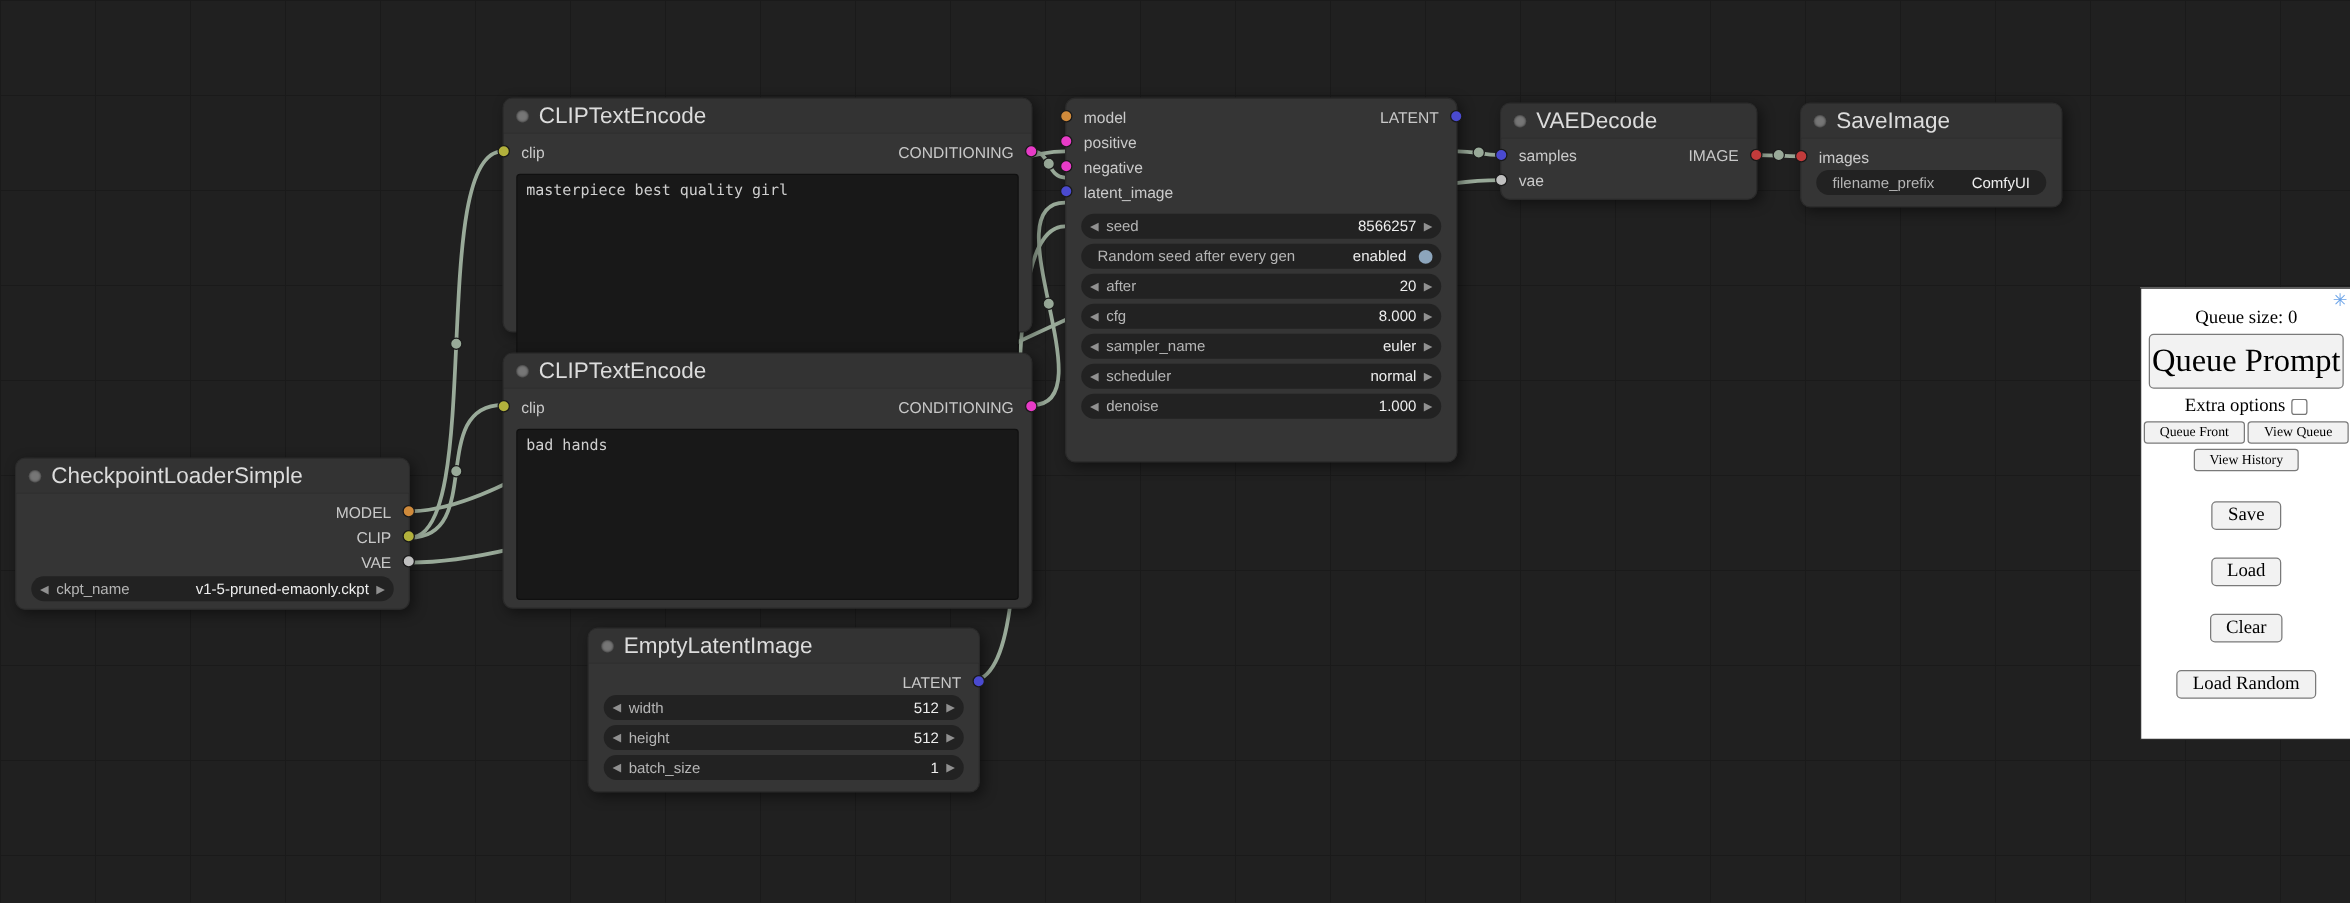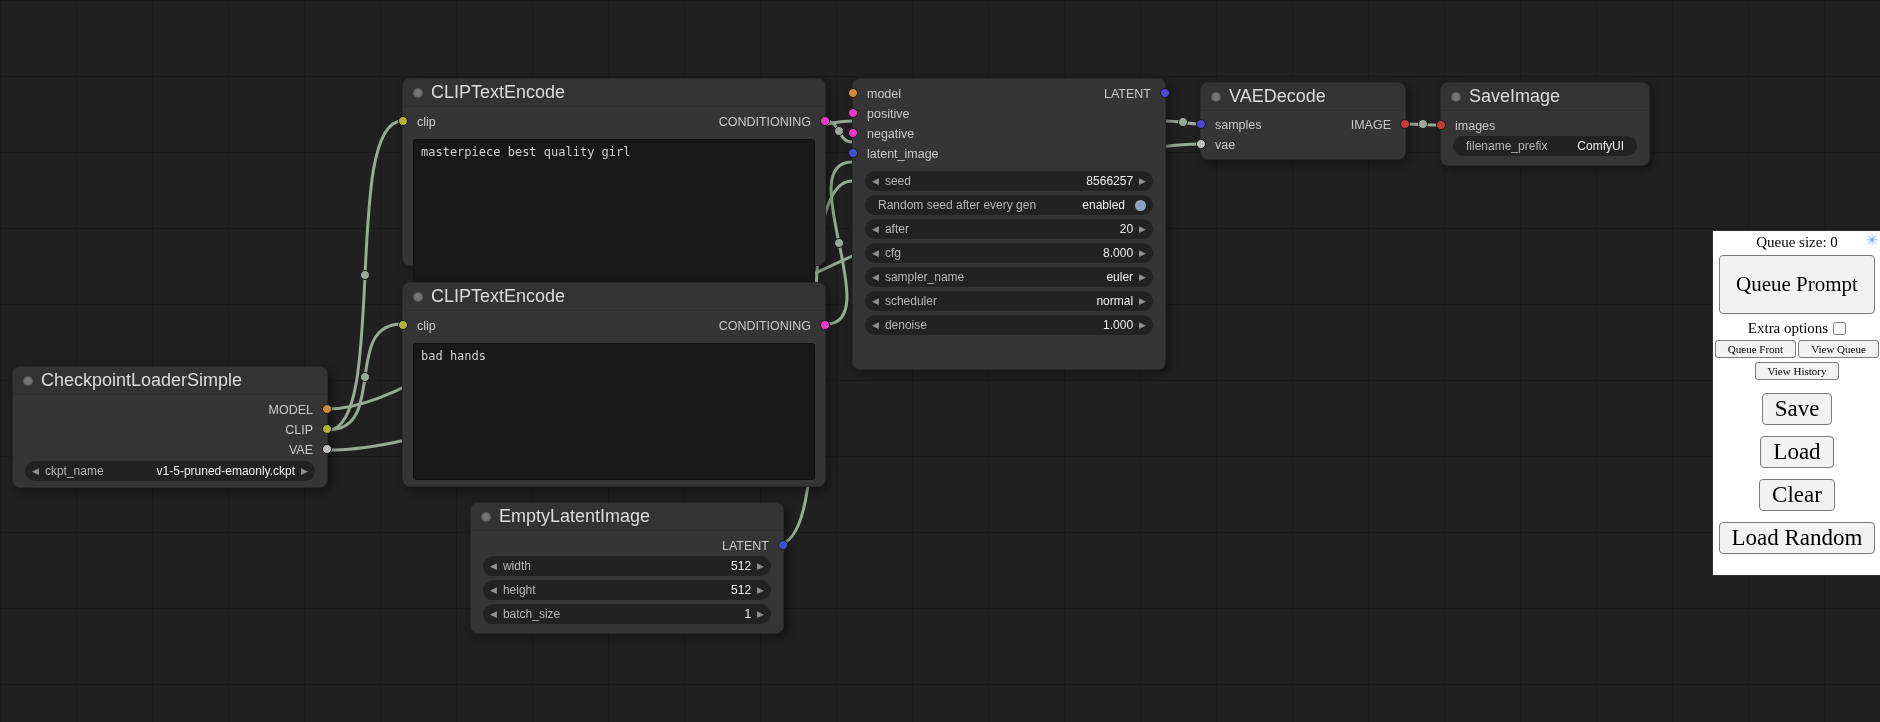--- a/index.html
+++ b/index.html
@@ -56,30 +56,30 @@
   }
   
   .menu{
     position:absolute;z-index:3;left:1712px;top:230px;width:170px;background:#ffffff;color:#000;
     font-family:"Liberation Serif",serif;text-align:center;border:1px solid #2e2e2e;padding-bottom:10px;
   }
   .menu button{
     font-family:"Liberation Serif",serif;background:#f2f2f2;border:1px solid #7a7a7a;border-radius:4px;
     color:#000;cursor:pointer;
   }
-  .menu-queue-row{position:relative;font-size:15px;padding:3px 0 2px}
+  .menu-queue-row{position:relative;font-size:15px;padding:15px 0 2px}
   .settings-icon{position:absolute;right:3px;top:1px;color:#6aa3e8;font-size:14px;cursor:pointer}
-  .qp-button{display:block;width:calc(100% - 12px);margin:2px auto 5px;font-size:21px;padding:16px 0}
+  .qp-button{display:block;width:calc(100% - 12px);margin:2px auto 5px;font-size:26px;padding:6px 0}
   .extra-row{font-size:15px;display:flex;align-items:center;justify-content:center;gap:5px;padding:1px 0 3px}
   .qrow{display:flex;gap:2px;padding:0 2px}
   .qrow button{flex:1;font-size:11px;padding:2px 0;border-radius:3px}
   .vh-row{padding:3px 0 2px}
   .vh-row button{font-size:11px;padding:2px 12px;border-radius:3px}
   .big-buttons{margin-top:10px}
-  .big-buttons button{display:block;margin:11px auto;font-size:23px;padding:2px 12px}
+  .big-buttons button{display:block;margin:22px auto;font-size:15px;padding:2px 12px}
 </style>
 </head>
 <body>
 
 <svg id="links" width="1880" height="722">
   <g fill="none" stroke="#99aa99" stroke-width="3">
     <path d="M 328 409 C 459 409, 721 121, 852 121"></path>
     <path d="M 328 430 C 388 430, 342 121, 402 121"></path>
     <path d="M 328 430 C 388 430, 342 324, 402 324"></path>
     <path d="M 328 450 C 546 450, 982 144, 1200 144"></path>

